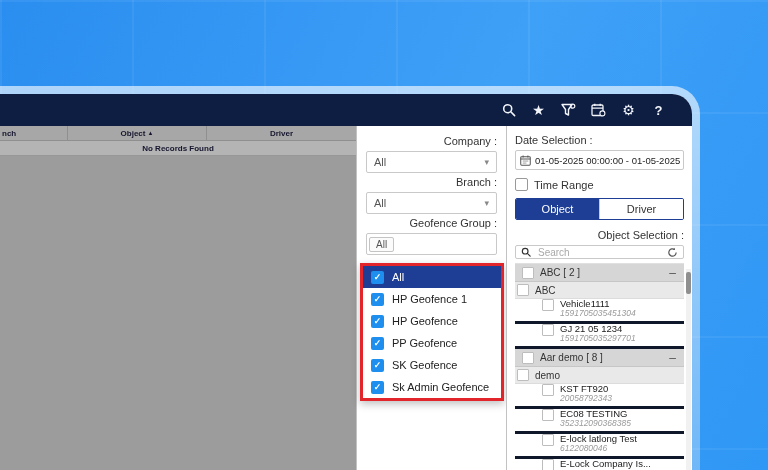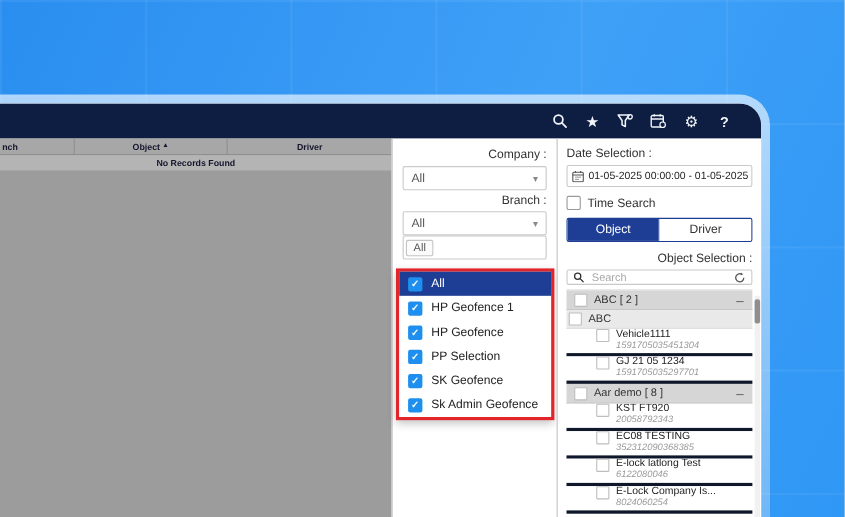--- a/index.html
+++ b/index.html
@@ -164,20 +164,21 @@
           <span>All</span>
           <span class="arr">▾</span>
         </div>
 
         <div class="f-label">Branch :</div>
         <div class="select">
           <span>All</span>
           <span class="arr">▾</span>
         </div>
 
+        <div class="f-label">Geofence Group :</div>
         <div class="chip-input">
           <span class="chip">All</span>
         </div>
 
         <div class="dropdown" id="geofence-dropdown">
   <div class="opt active">
     <span class="cb">✓</span>
     <span class="opt-label">All</span>
   </div>
 
@@ -186,21 +187,21 @@
     <span class="opt-label">HP Geofence 1</span>
   </div>
 
   <div class="opt">
     <span class="cb">✓</span>
     <span class="opt-label">HP Geofence</span>
   </div>
 
   <div class="opt">
     <span class="cb">✓</span>
-    <span class="opt-label">PP Selection</span>
+    <span class="opt-label">PP Geofence</span>
   </div>
 
   <div class="opt">
     <span class="cb">✓</span>
     <span class="opt-label">SK Geofence</span>
   </div>
 
   <div class="opt">
     <span class="cb">✓</span>
     <span class="opt-label">Sk Admin Geofence</span>
@@ -219,21 +220,21 @@
                 <line x1="8.6" y1="0.6" x2="8.6" y2="2.6" stroke="#555" stroke-width="1.1"></line>
                 <line x1="3" y1="6.6" x2="9" y2="6.6" stroke="#888" stroke-width="0.9"></line>
                 <line x1="3" y1="8.8" x2="7" y2="8.8" stroke="#888" stroke-width="0.9"></line>
               </svg>
           </span>
           <span>01-05-2025 00:00:00 - 01-05-2025 13:41</span>
         </div>
 
         <div class="timerange">
           <span class="tr-box"></span>
-          <span class="tr-text">Time Search</span>
+          <span class="tr-text">Time Range</span>
         </div>
 
         <div class="segmented">
           <div class="seg active">Object</div>
           <div class="seg inactive">Driver</div>
         </div>
 
         <div class="r-label" style="margin-top:9px;text-align:right;">Object Selection :</div>
         <div class="search">
           <span class="mag">
@@ -278,20 +279,24 @@
       <span class="t-code">1591705035297701</span>
     </span>
   </div>
 
   <div class="t-group">
     <span class="t-cb"></span>
     <span class="tg-label">Aar demo [ 8 ]</span>
     <span class="minus">–</span>
   </div>
 
+  <div class="t-sub">
+    <span class="t-cb"></span>
+    <span class="ts-label">demo</span>
+  </div>
 
   <div class="t-item">
     <span class="t-cb"></span>
     <span class="t-txt">
       <span class="t-name">KST FT920</span>
       <span class="t-code">20058792343</span>
     </span>
   </div>
 
   <div class="t-item">

